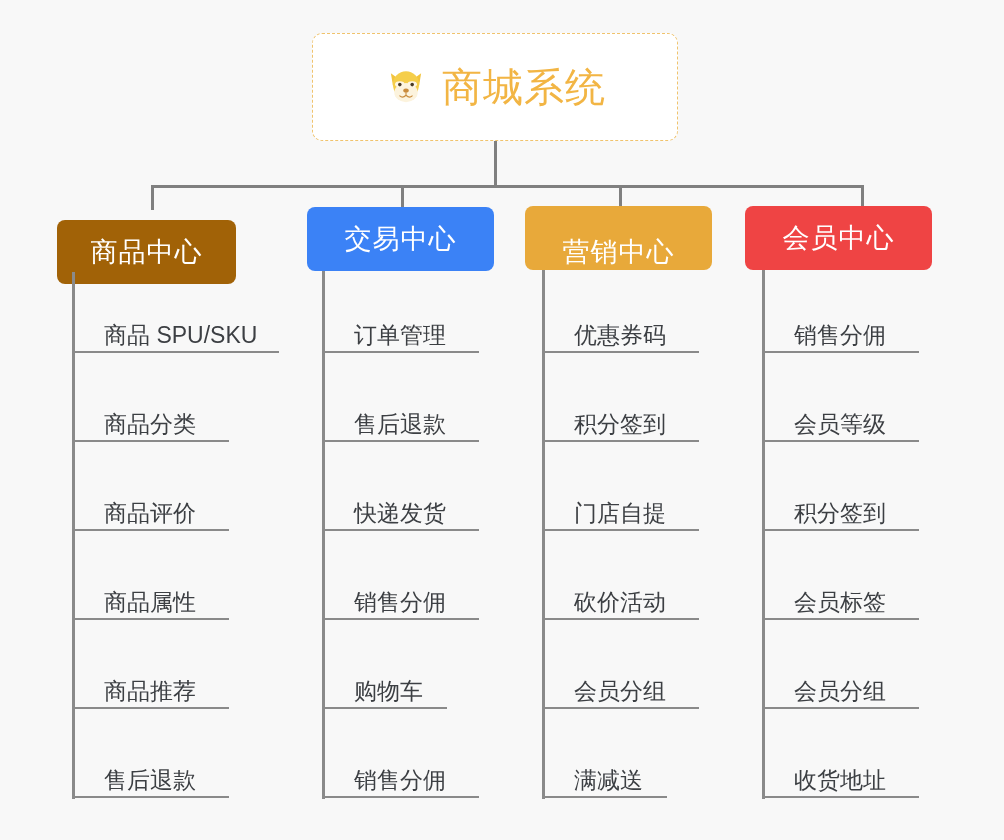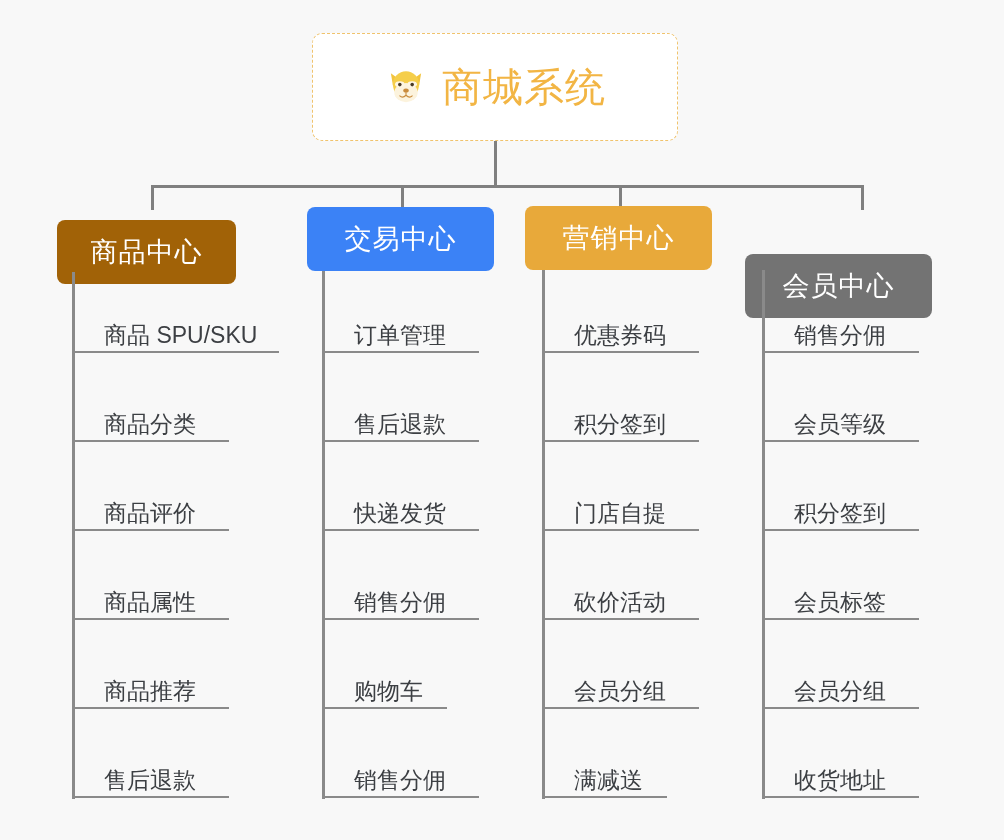--- a/index.html
+++ b/index.html
@@ -185,21 +185,21 @@
   </div>
   <div class="leaf-item" style="left:322px; top:709px; width:125px;">
     <span class="leaf-label">购物车</span>
     <span class="leaf-underline" style="width:125px;"></span>
   </div>
   <div class="leaf-item" style="left:322px; top:798px; width:157px;">
     <span class="leaf-label">销售分佣</span>
     <span class="leaf-underline" style="width:157px;"></span>
   </div>
 
-  <div class="cat-header" style="left: 525px; top: 206px; width: 187px; background: rgb(232, 169, 58);">
+  <div class="cat-header" style="left: 525px; top: 206px; width: 187px; background: rgb(232, 169, 58); align-items: flex-end;">
     <span>营销中心</span>
   </div>
   <div class="branch-trunk" style="left:542px; top:270px; height:529px;"></div>
 
   <div class="leaf-item" style="left:542px; top:353px; width:157px;">
     <span class="leaf-label">优惠券码</span>
     <span class="leaf-underline" style="width:157px;"></span>
   </div>
   <div class="leaf-item" style="left:542px; top:442px; width:157px;">
     <span class="leaf-label">积分签到</span>
@@ -215,21 +215,21 @@
   </div>
   <div class="leaf-item" style="left:542px; top:709px; width:157px;">
     <span class="leaf-label">会员分组</span>
     <span class="leaf-underline" style="width:157px;"></span>
   </div>
   <div class="leaf-item" style="left:542px; top:798px; width:125px;">
     <span class="leaf-label">满减送</span>
     <span class="leaf-underline" style="width:125px;"></span>
   </div>
 
-  <div class="cat-header" style="left: 745px; top: 206px; width: 187px; background: #737373; margin-top: 48px;">
+  <div class="cat-header" style="left: 745px; top: 206px; width: 187px; background: #ef4444;">
     <span>会员中心</span>
   </div>
   <div class="branch-trunk" style="left:762px; top:270px; height:529px;"></div>
 
   <div class="leaf-item" style="left:762px; top:353px; width:157px;">
     <span class="leaf-label">销售分佣</span>
     <span class="leaf-underline" style="width:157px;"></span>
   </div>
   <div class="leaf-item" style="left:762px; top:442px; width:157px;">
     <span class="leaf-label">会员等级</span>

